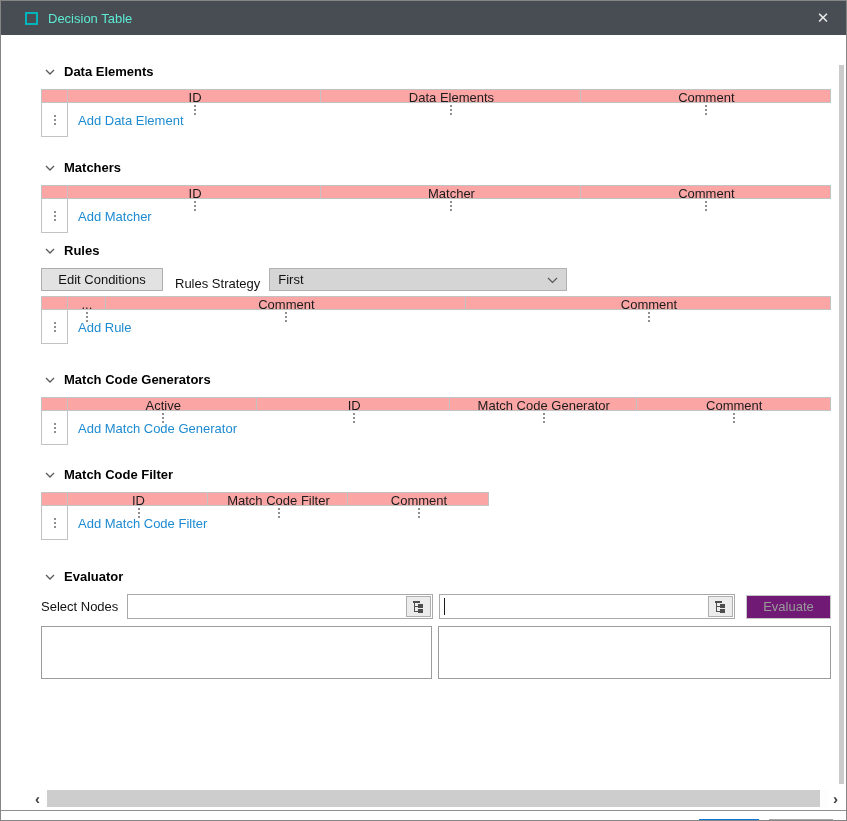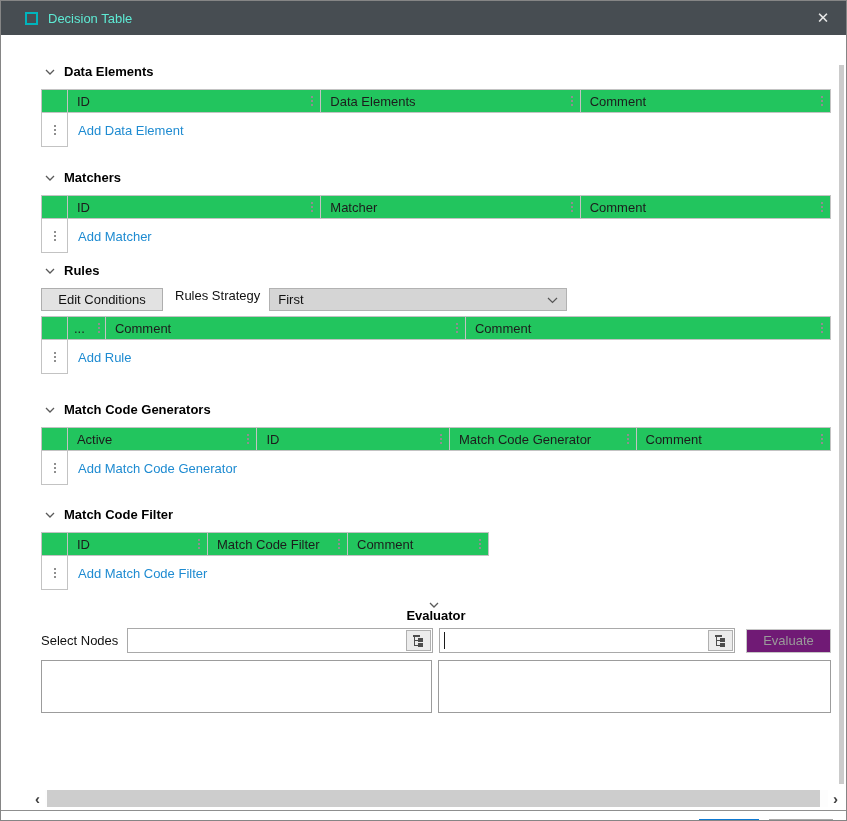--- a/index.html
+++ b/index.html
@@ -36,47 +36,47 @@
 
   
   .sec-head { display:flex; align-items:center; height:17px; margin-bottom:9px; }
   .sec-head .chev { display:flex; margin-right:9px; margin-left:4px; }
   .sec-title { font-size:13px; font-weight:bold; color:#000; }
 
   
   .grid { }
   .hrow { display:flex; }
   .cell {
-    height:24px; border:1px solid #c3c3c3; border-left:none;
+    height:14px; border:1px solid #c3c3c3; border-left:none;
     display:flex; align-items:center; justify-content:space-between;
-    padding:0 7px 0 9px; font-size:13px; color:#1c1c1c; background:#22c55e;
+    padding:0 7px 0 9px; font-size:13px; color:#1c1c1c; background:#fca5a5;flex-direction:column;
   }
   .cell.first { border-left:1px solid #c3c3c3; padding:0; }
   .kebab { display:flex; flex-direction:column; gap:2px; align-items:center; }
   .kebab i { display:block; width:2px; height:2px; background:#8f8f8f; }
   .addrow { display:flex; height:34px; }
   .addrow .sel {
     width:27px; border:1px solid #c3c3c3; border-top:none;
     display:flex; align-items:center; justify-content:center; background:#fff;
   }
   .addlink {
     display:flex; align-items:center; padding-left:10px;
     color:#1e8bd1; font-size:13px; text-decoration:none; cursor:pointer;
   }
 
   
   .m-sec1 { margin-top:28px; }
   .m-sec2 { margin-top:22px; }
   .m-sec3 { margin-top:9px; }
   .m-sec4 { margin-top:27px; }
   .m-sec5 { margin-top:21px; }
-  .m-sec6 { margin-top:12px;flex-direction:column; }
-
-  
-  .ctrl-row { display:flex; align-items:flex-start; height:23px; margin-bottom:5px; }
+  .m-sec6 { margin-top:28px; }
+
+  
+  .ctrl-row { display:flex; align-items:flex-end; height:23px; margin-bottom:5px; }
   .btn-plain {
     width:122px; height:23px; background:#e2e2e2; border:1px solid #aeaeae;
     font-size:13px; color:#111; display:flex; align-items:center; justify-content:center;
   }
   .ctrl-label { font-size:13px; color:#111; margin:0 9px 0 12px; }
   .dropdown {
     width:298px; height:23px; background:#d5d5d5; border:1px solid #b2b2b2;
     display:flex; align-items:center; justify-content:space-between;
     padding:0 8px; font-size:13px; color:#111;
   }

